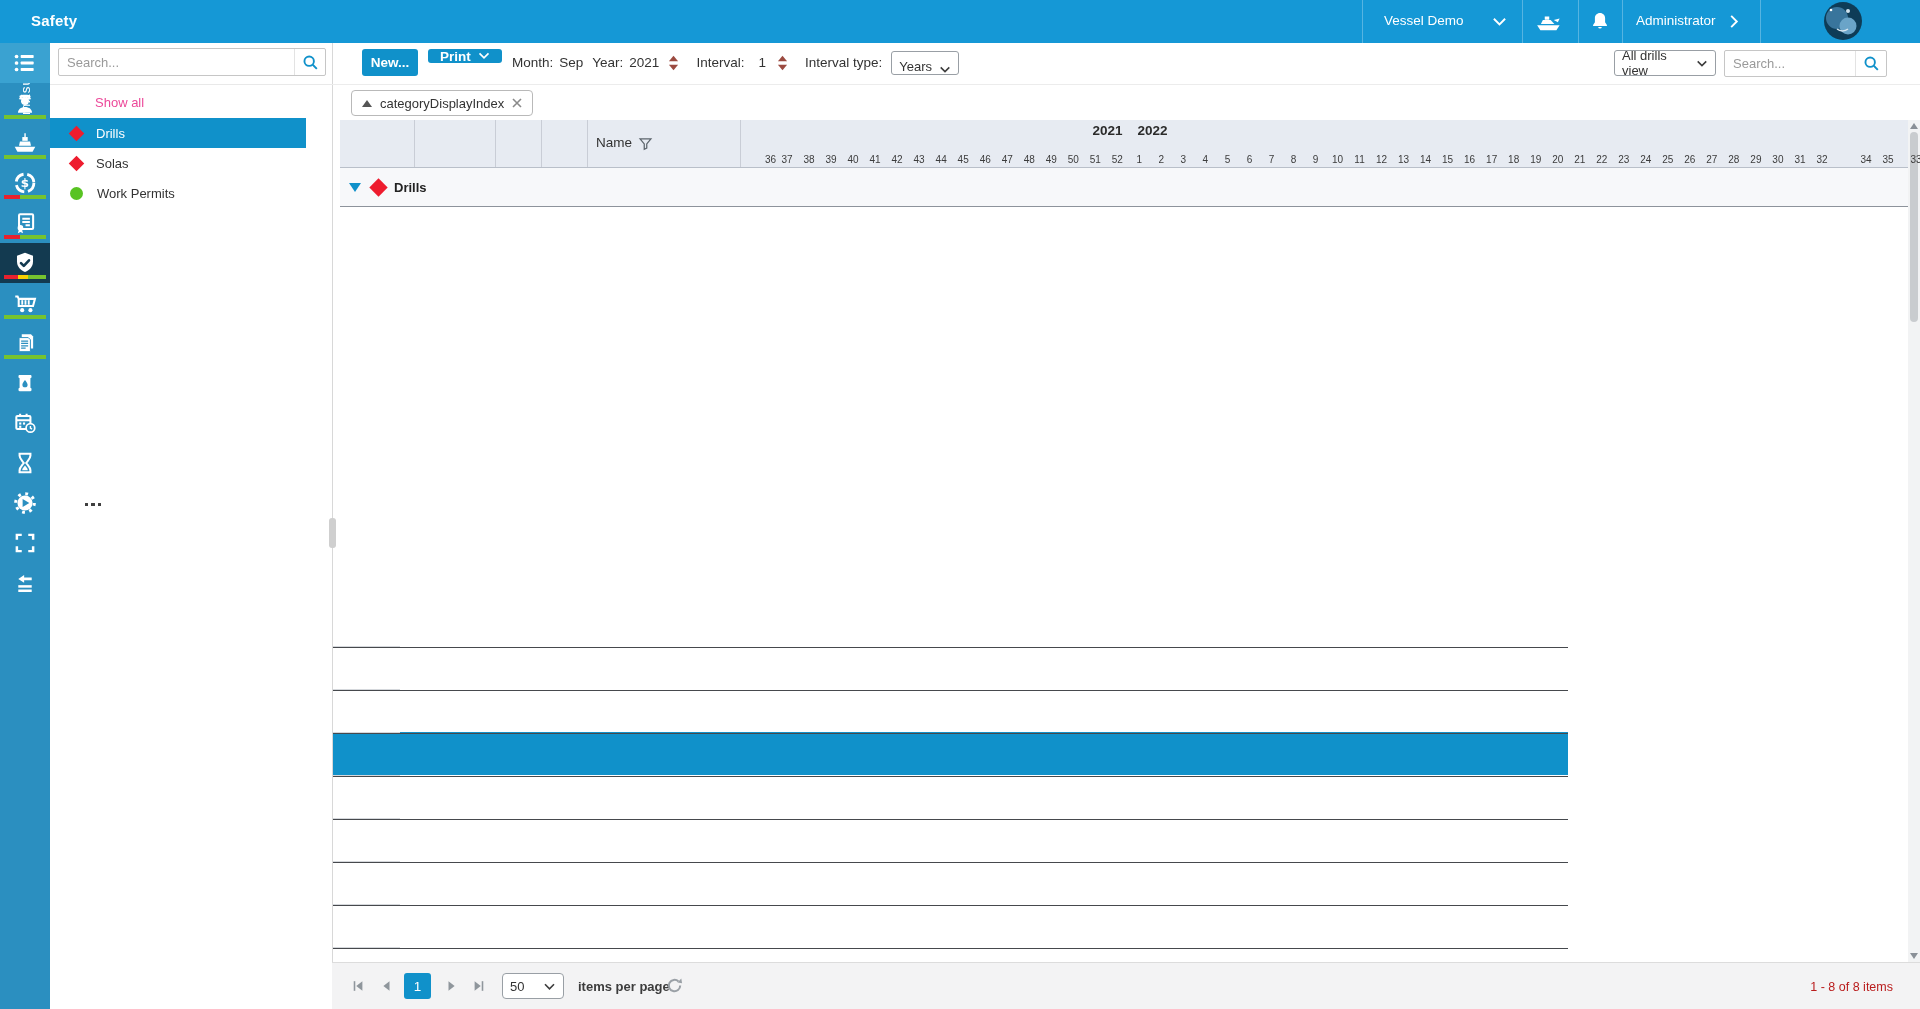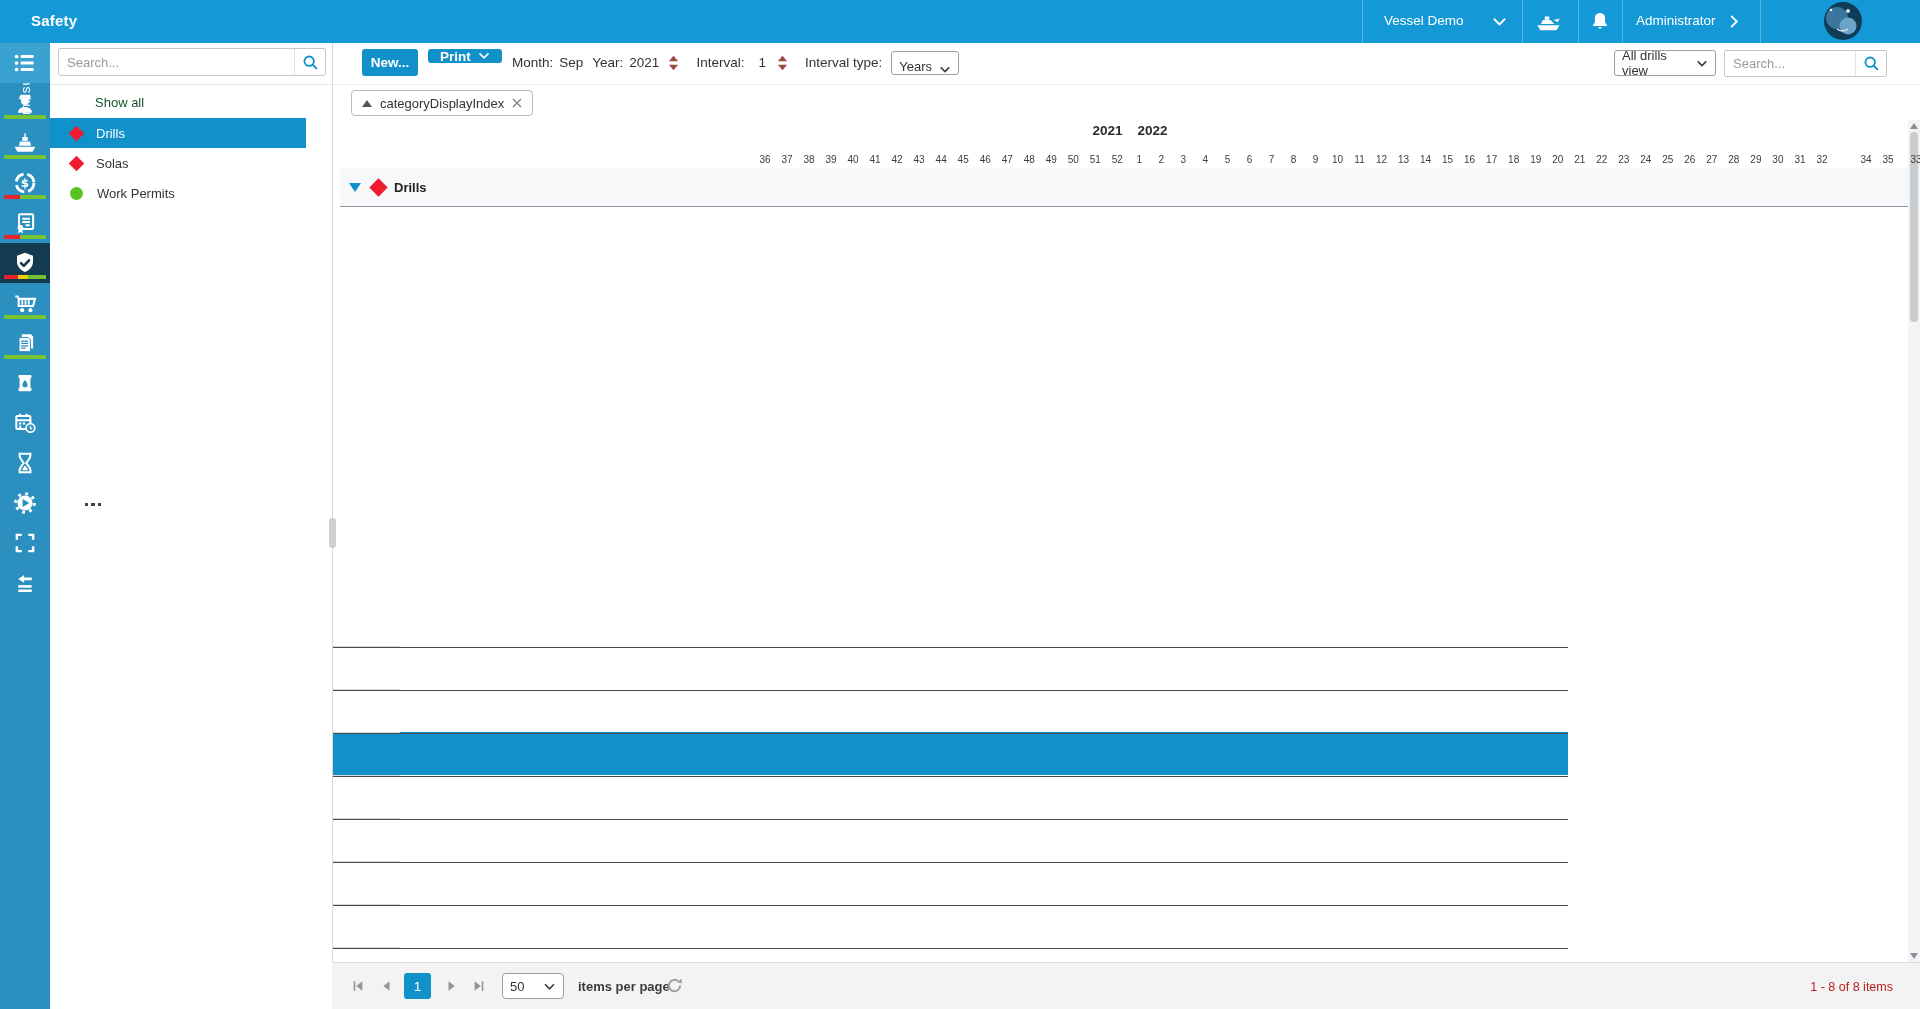--- a/index.html
+++ b/index.html
@@ -23,21 +23,21 @@
   
   #left-panel{left:50px;top:43px;width:282px;height:966px;background:#fff;}
   #panel-divider{left:332px;top:43px;width:1px;height:966px;background:#d8d8d8;}
   #splitter-handle{left:329px;top:518px;width:7px;height:30px;background:#cfcfcf;border-radius:3px;}
   .search-box{display:flex;align-items:center;border:1px solid #c6c6c6;border-radius:2px;background:#fff;}
   .search-box input{flex:1;border:0;outline:0;background:transparent;font-family:inherit;font-size:13px;color:#333;padding:0 8px;min-width:0;}
   .search-box input::placeholder{color:#9a9a9a;}
   .search-btn{width:30px;height:100%;display:flex;align-items:center;justify-content:center;border-left:1px solid #e3e3e3;cursor:pointer;}
   #panel-search{left:8px;top:5px;width:266px;height:26px;position:absolute;}
   #panel-sep{position:absolute;left:0;top:41px;width:282px;height:1px;background:#e9e9e9;}
-  #show-all{position:absolute;left:45px;top:52px;font-size:13px;color:#14532d;cursor:pointer;}
+  #show-all{position:absolute;left:45px;top:52px;font-size:13px;color:#ec4899;cursor:pointer;}
   .panel-item{position:absolute;left:0;width:256px;height:30px;display:flex;align-items:center;cursor:pointer;font-size:13px;color:#333;}
   .panel-item.selected{background:#1091ca;color:#fff;}
   
   .btn{position:absolute;background:#1091ca;color:#fff;border:0;border-radius:3px;font-family:inherit;
        font-size:13.5px;font-weight:600;display:flex;align-items:center;justify-content:center;gap:7px;cursor:pointer;}
   #toolbar-fields{left:512px;top:49px;height:27px;display:flex;align-items:center;font-size:13.5px;color:#333;}
   .tf-label{margin-right:6px;}
   .tf-value{margin-right:9px;}
   .spinner{width:11px;height:16px;margin-right:17px;display:flex;flex-direction:column;justify-content:space-between;cursor:pointer;}
   .select-box{border:1px solid #999fa5;border-radius:3px;background:#fff;display:flex;align-items:center;
@@ -370,20 +370,33 @@
   <div id="chip" class="abs">
     <svg width="10" height="7" viewBox="0 0 10 7">
         <path fill="#555" d="M5 0l5 7H0z"></path>
       </svg>
     <span>categoryDisplayIndex</span>
     <svg width="10" height="10" viewBox="0 0 10 10">
         <path stroke="#8a8a8a" stroke-width="1.6" d="M1 1l8 8M9 1L1 9"></path>
       </svg>
   </div>
 
+  <div id="grid-header" class="abs">
+    <div class="hdr-div" style="left:74px"></div>
+    <div class="hdr-div" style="left:155px"></div>
+    <div class="hdr-div" style="left:201px"></div>
+    <div class="hdr-div" style="left:247px"></div>
+    <div class="hdr-div" style="left:400px"></div>
+    <div id="name-header">Name</div>
+    <div id="name-filter">
+      <svg width="15" height="15" viewBox="0 0 18 18">
+          <path fill="none" stroke="#5d656c" stroke-width="1.5" d="M2.5 3.5h13l-5 6v5l-3 1.5v-6.5z"></path>
+        </svg>
+    </div>
+  </div>
 
   <div id="group-row" class="abs">
     <span style="margin-left:9px">
       <svg width="12" height="9" viewBox="0 0 12 9">
           <path fill="#1091ca" d="M0 0h12L6 9z"></path>
         </svg>
     </span>
     <span style="margin-left:11px;width:13px;height:13px;background:#ee1c2e;transform:rotate(45deg);display:inline-block"></span>
     <span id="group-label" style="margin-left:9px">Drills</span>
   </div>
@@ -433,21 +446,21 @@
       <svg width="17" height="17" viewBox="0 0 17 17">
           <path fill="none" stroke="#9aa0a6" stroke-width="2" d="M14.2 8.5a5.7 5.7 0 1 1-1.7-4"></path>
           <path fill="#9aa0a6" d="M15.3 1.6l.8 4.6-4.6-.8z"></path>
         </svg>
     </span>
     <span id="page-summary">1 - 8 of 8 items</span>
   </div>
 
 <div style="left: 746px; top: 152px; width: 1154px; height: 1px; background: rgb(74, 74, 74);"></div>
     <div style="left: 765px; top: 144px; width: 1px; height: 8px; background: rgb(74, 74, 74);"></div>
-    <div class="week-label" style="left: 754px;">36</div>
+    <div class="week-label" style="left: 754px; text-align: right;">36</div>
     <div style="left: 787.02px; top: 144px; width: 1px; height: 8px; background: rgb(74, 74, 74);"></div>
     <div class="week-label" style="left: 776.02px;">37</div>
     <div style="left: 809.04px; top: 144px; width: 1px; height: 8px; background: rgb(74, 74, 74);"></div>
     <div class="week-label" style="left: 798.04px;">38</div>
     <div style="left: 831.06px; top: 144px; width: 1px; height: 8px; background: rgb(74, 74, 74);"></div>
     <div class="week-label" style="left: 820.06px;">39</div>
     <div style="left: 853.08px; top: 144px; width: 1px; height: 8px; background: rgb(74, 74, 74);"></div>
     <div class="week-label" style="left: 842.08px;">40</div>
     <div style="left: 875.1px; top: 144px; width: 1px; height: 8px; background: rgb(74, 74, 74);"></div>
     <div class="week-label" style="left: 864.1px;">41</div>

